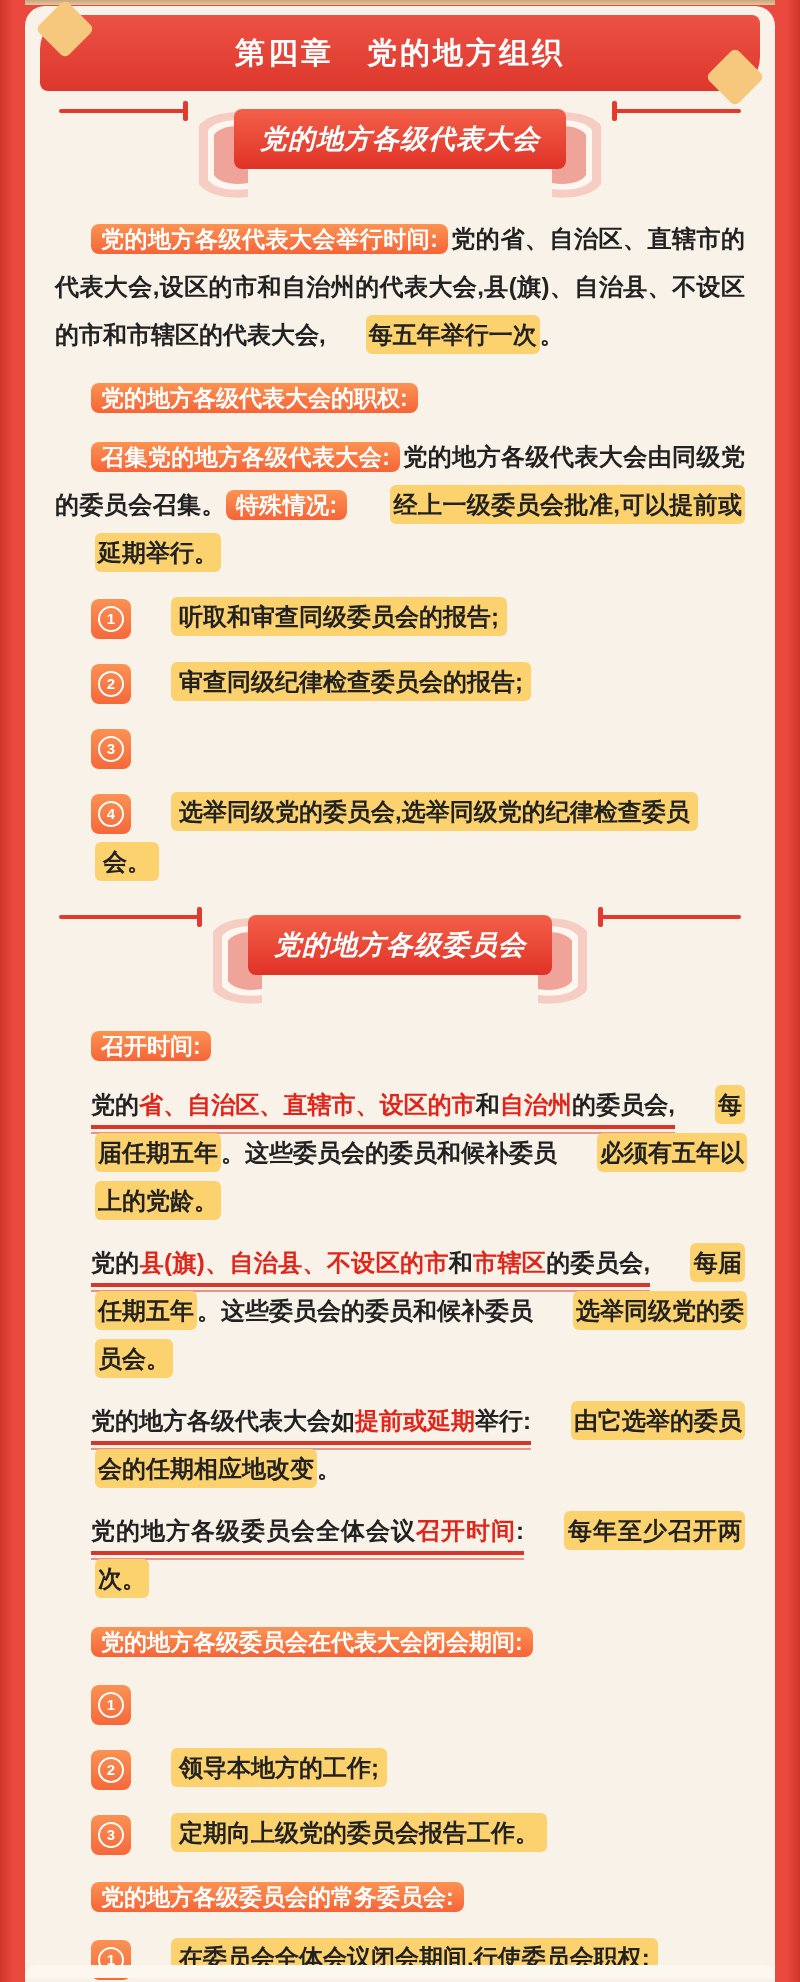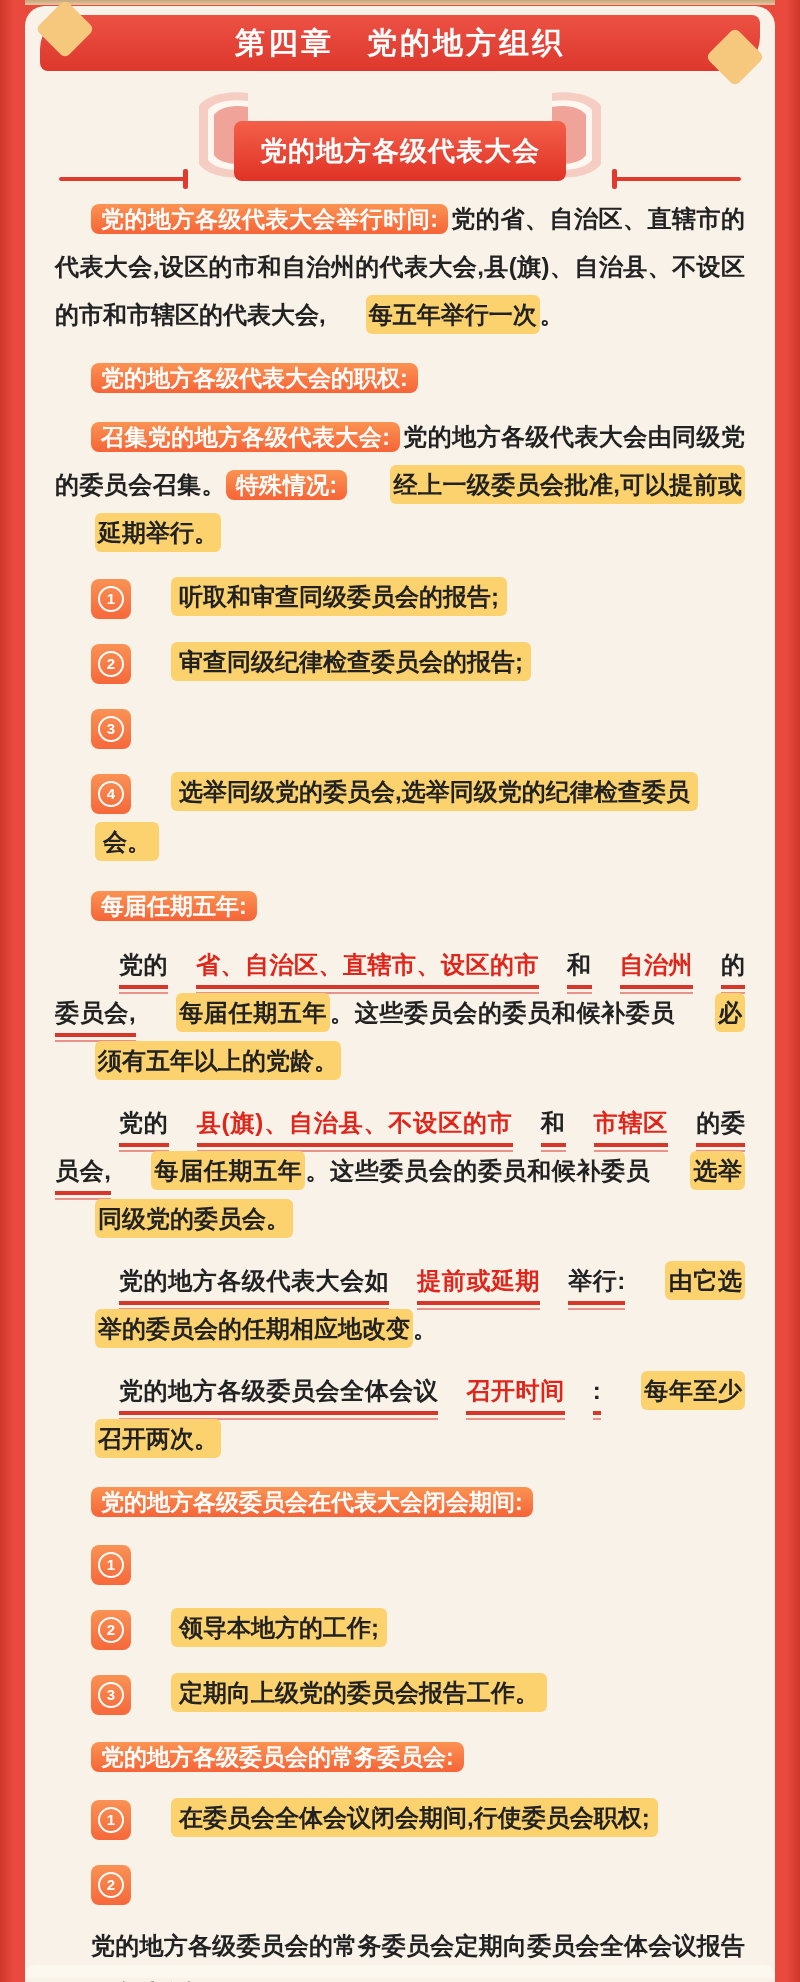--- a/index.html
+++ b/index.html
@@ -8,31 +8,31 @@
     font-family:"Liberation Sans","DejaVu Sans",sans-serif;
     background:linear-gradient(90deg,#cf362b 0,#ea4a3d 14px,#ea4a3d calc(100% - 14px),#cf362b 100%);
   }
   .prev-edge{position:absolute;left:25px;right:25px;top:0;height:5px;
     background:linear-gradient(180deg,#c9a67c,#e2c69f);}
   .card{position:absolute;left:25px;right:25px;top:6px;background:#f8f2e8;
     border-radius:20px 20px 9px 9px;padding:0 0 22px;
     box-shadow:0 5px 0 rgba(140,25,15,.28);}
   .content{padding:0 30px;}
   
-  .banner{position:relative;margin:9px 15px 0;height:56px;z-index:1;
+  .banner{position:relative;margin:9px 15px 0;height:76px;z-index:1;
     background:linear-gradient(180deg,#ec5244,#dd372c);
     border-radius:34px 8px 34px 8px;
     display:flex;align-items:center;justify-content:center;
     color:#fff;font-size:30px;font-weight:700;letter-spacing:3px;}
   .banner::before{content:"";position:absolute;left:4px;top:-7px;width:42px;height:42px;
     background:#f6c87e;border-radius:6px;transform:rotate(45deg);z-index:-1;}
   .banner::after{content:"";position:absolute;right:4px;bottom:-7px;width:42px;height:42px;
     background:#f6c87e;border-radius:6px;transform:rotate(45deg);z-index:-1;}
   
-  .sec-header{display:flex;align-items:flex-end;margin:18px 4px 4px;}
+  .sec-header{display:flex;align-items:flex-start;margin:18px 4px 4px;font-style:italic;}
   .section + .section .sec-header{margin-top:28px;}
   .divider{flex:1;height:4px;background:#e23a2c;position:relative;border-radius:2px;}
   .divider.left::after{content:"";position:absolute;right:-2px;top:-8px;width:5px;height:20px;
     background:#e23a2c;border-radius:2px;}
   .divider.right::before{content:"";position:absolute;left:-2px;top:-8px;width:5px;height:20px;
     background:#e23a2c;border-radius:2px;}
   .wing{width:54px;height:92px;flex:none;position:relative;z-index:0;}
   .wing.left{margin:0 -16px 0 10px;}
   .wing.right{margin:0 10px 0 -16px;transform:scaleX(-1);}
   .sec-title{position:relative;z-index:2;flex:none;
@@ -46,21 +46,21 @@
   .seg-red{color:#e0251b;}
   .seg-hl{background:#fcd26f;padding:6px 3px;border-radius:6px;
     -webkit-box-decoration-break:clone;box-decoration-break:clone;margin-left:40px;}
   .seg-tag{background:linear-gradient(180deg,#fb9352,#f66437);color:#fff;
     font-size:23px;padding:2px 10px;border-radius:8px;margin-right:3px;
     -webkit-box-decoration-break:clone;box-decoration-break:clone;}
   .seg-ul{background-image:linear-gradient(#d7372b,#d7372b),linear-gradient(#ea9288,#ea9288);
     background-repeat:no-repeat;
     background-size:100% 4px,100% 2px;
     background-position:0 calc(100% - 5px),0 100%;
-    padding-bottom:16px;margin-left:28px;}
+    padding-bottom:16px;}
   
   .item{font-size:24px;line-height:50px;color:#222;font-weight:700;
     margin:15px 0 0;text-indent:36px;}
   .chip{display:inline-block;vertical-align:middle;width:40px;height:40px;
     background:linear-gradient(180deg,#fa9254,#f6683a);border-radius:8px;position:relative;}
   .chip .circle{position:absolute;left:7px;top:7px;width:22px;height:22px;
     border:2px solid #fff;border-radius:50%;color:#fff;font-size:15px;font-weight:700;
     display:flex;align-items:center;justify-content:center;text-indent:0;}
   .item .seg-hl{padding:6px 8px;}
   
@@ -95,21 +95,36 @@
           </div>
           <p class="p"><span class="seg-tag">党的地方各级代表大会举行时间:</span><span>党的省、自治区、直辖市的代表大会,设区的市和自治州的代表大会,县(旗)、自治县、不设区的市和市辖区的代表大会,</span><span class="seg-hl">每五年举行一次</span><span>。</span></p>
           <p class="p tagline"><span class="seg-tag">党的地方各级代表大会的职权:</span></p>
           <p class="p"><span class="seg-tag">召集党的地方各级代表大会:</span><span>党的地方各级代表大会由同级党的委员会召集。</span><span class="seg-tag">特殊情况:</span><span class="seg-hl">经上一级委员会批准,可以提前或延期举行。</span></p>
           <p class="item"><span class="chip"><span class="circle">1</span></span><span class="seg-hl">听取和审查同级委员会的报告;</span></p>
           <p class="item"><span class="chip"><span class="circle">2</span></span><span class="seg-hl">审查同级纪律检查委员会的报告;</span></p>
           <p class="item"><span class="chip"><span class="circle">3</span></span></p>
           <p class="item"><span class="chip"><span class="circle">4</span></span><span class="seg-hl">选举同级党的委员会,选举同级党的纪律检查委员会。</span></p>
         </section>
         <section class="section">
-          <p class="p tagline"><span class="seg-tag">每届任期五年:</span></p>
+          <div class="sec-header">
+            <div class="divider left"></div>
+            <span class="wing left"><svg viewBox="0 0 54 92" width="54" height="92" aria-hidden="true">
+    <path d="M52 4 C26 1 8 9 3 17 L3 75 C8 83 26 91 52 88 Z" fill="#f6cdc3"></path>
+    <path d="M52 12 C30 9 16 15 12 21 L12 71 C16 77 30 83 52 80 Z" fill="#fdf7ef"></path>
+    <path d="M52 18 C34 15 22 20 18 26 L18 66 C22 72 34 77 52 74 Z" fill="#efa399"></path>
+  </svg></span>
+            <div class="sec-title">党的地方各级委员会</div>
+            <span class="wing right"><svg viewBox="0 0 54 92" width="54" height="92" aria-hidden="true">
+    <path d="M52 4 C26 1 8 9 3 17 L3 75 C8 83 26 91 52 88 Z" fill="#f6cdc3"></path>
+    <path d="M52 12 C30 9 16 15 12 21 L12 71 C16 77 30 83 52 80 Z" fill="#fdf7ef"></path>
+    <path d="M52 18 C34 15 22 20 18 26 L18 66 C22 72 34 77 52 74 Z" fill="#efa399"></path>
+  </svg></span>
+            <div class="divider right"></div>
+          </div>
+          <p class="p tagline"><span class="seg-tag">召开时间:</span></p>
           <p class="p"><span class="seg-ul">党的</span><span class="seg-red seg-ul">省、自治区、直辖市、设区的市</span><span class="seg-ul">和</span><span class="seg-red seg-ul">自治州</span><span class="seg-ul">的委员会,</span><span class="seg-hl">每届任期五年</span><span>。这些委员会的委员和候补委员</span><span class="seg-hl">必须有五年以上的党龄。</span></p>
           <p class="p"><span class="seg-ul">党的</span><span class="seg-red seg-ul">县(旗)、自治县、不设区的市</span><span class="seg-ul">和</span><span class="seg-red seg-ul">市辖区</span><span class="seg-ul">的委员会,</span><span class="seg-hl">每届任期五年</span><span>。这些委员会的委员和候补委员</span><span class="seg-hl">选举同级党的委员会。</span></p>
           <p class="p"><span class="seg-ul">党的地方各级代表大会如</span><span class="seg-red seg-ul">提前或延期</span><span class="seg-ul">举行:</span><span class="seg-hl">由它选举的委员会的任期相应地改变</span><span>。</span></p>
           <p class="p"><span class="seg-ul">党的地方各级委员会全体会议</span><span class="seg-red seg-ul">召开时间</span><span class="seg-ul">:</span><span class="seg-hl">每年至少召开两次。</span></p>
           <p class="p tagline"><span class="seg-tag">党的地方各级委员会在代表大会闭会期间:</span></p>
           <p class="item"><span class="chip"><span class="circle">1</span></span></p>
           <p class="item"><span class="chip"><span class="circle">2</span></span><span class="seg-hl">领导本地方的工作;</span></p>
           <p class="item"><span class="chip"><span class="circle">3</span></span><span class="seg-hl">定期向上级党的委员会报告工作。</span></p>
           <p class="p tagline"><span class="seg-tag">党的地方各级委员会的常务委员会:</span></p>
           <p class="item"><span class="chip"><span class="circle">1</span></span><span class="seg-hl">在委员会全体会议闭会期间,行使委员会职权;</span></p>

